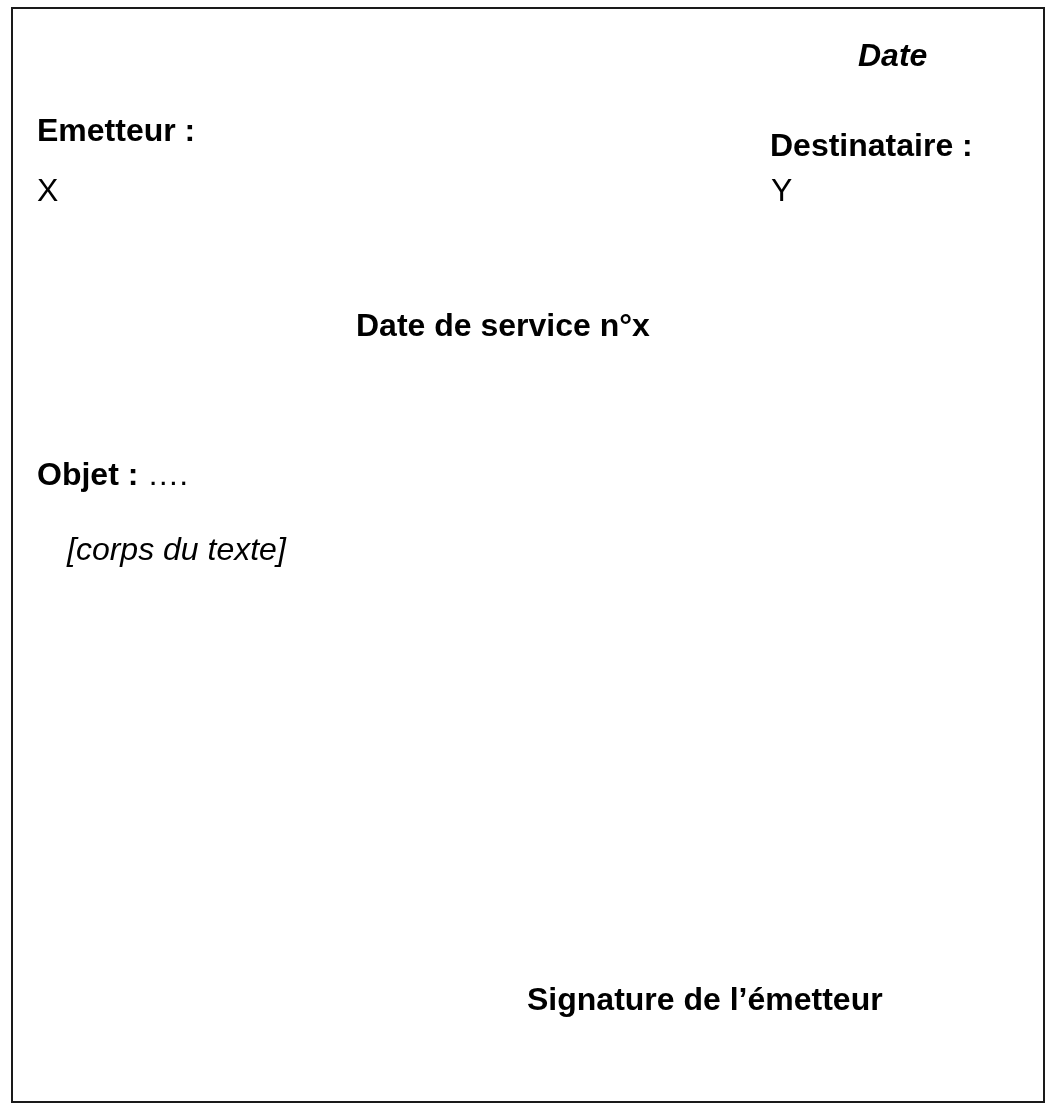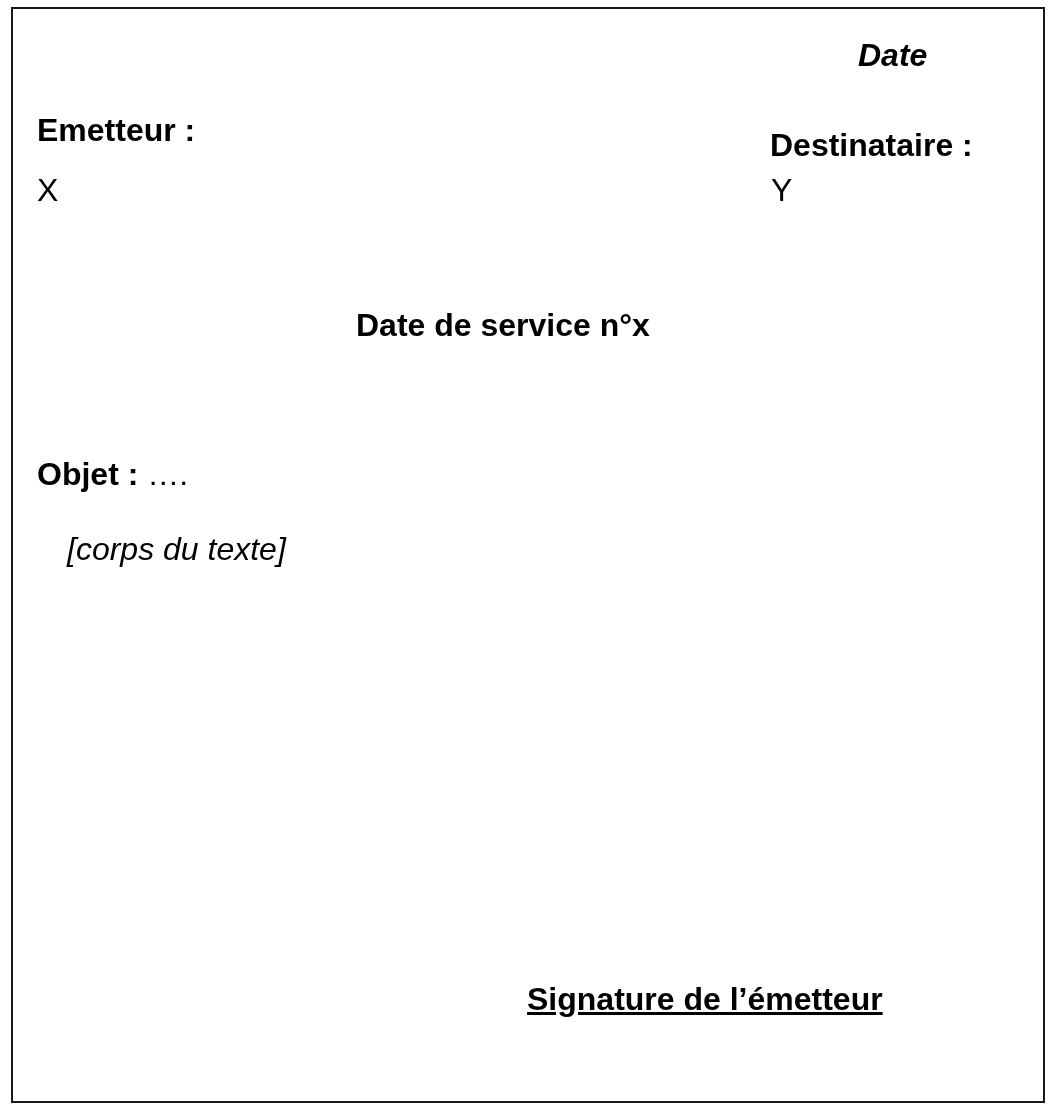--- a/index.html
+++ b/index.html
@@ -26,13 +26,13 @@
 
 <div class="t b" style="left:356px; top:309px;">Date de service n°x</div>
 
 <div class="t" style="left:37px; top:458px;">
   <span class="b">Objet :</span>
   <span>….</span>
 </div>
 
 <div class="t i" style="left:37px; top:533px;margin-left:30px;">[corps du texte]</div>
 
-<div class="t b" style="left:527px; top:983px;text-decoration:underline;">Signature de l’émetteur</div>
+<div class="t b" style="left:527px; top:983px;">Signature de l’émetteur</div>
 
 </body></html>

